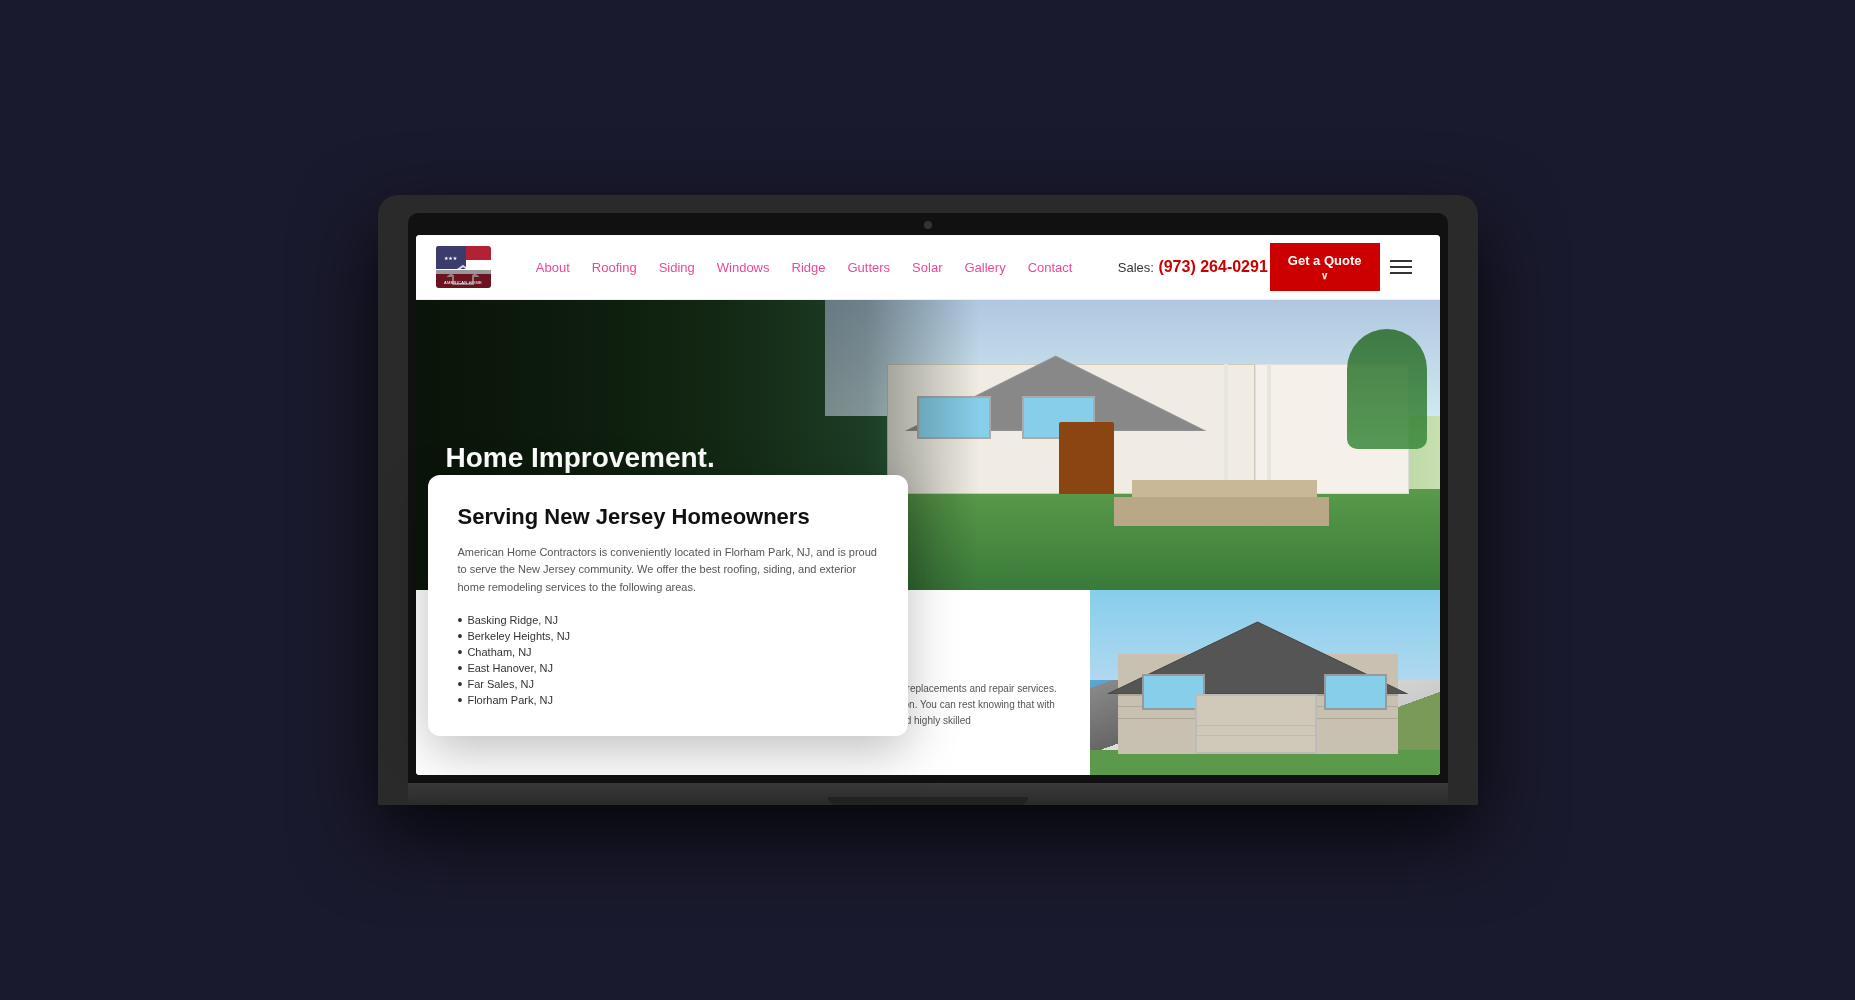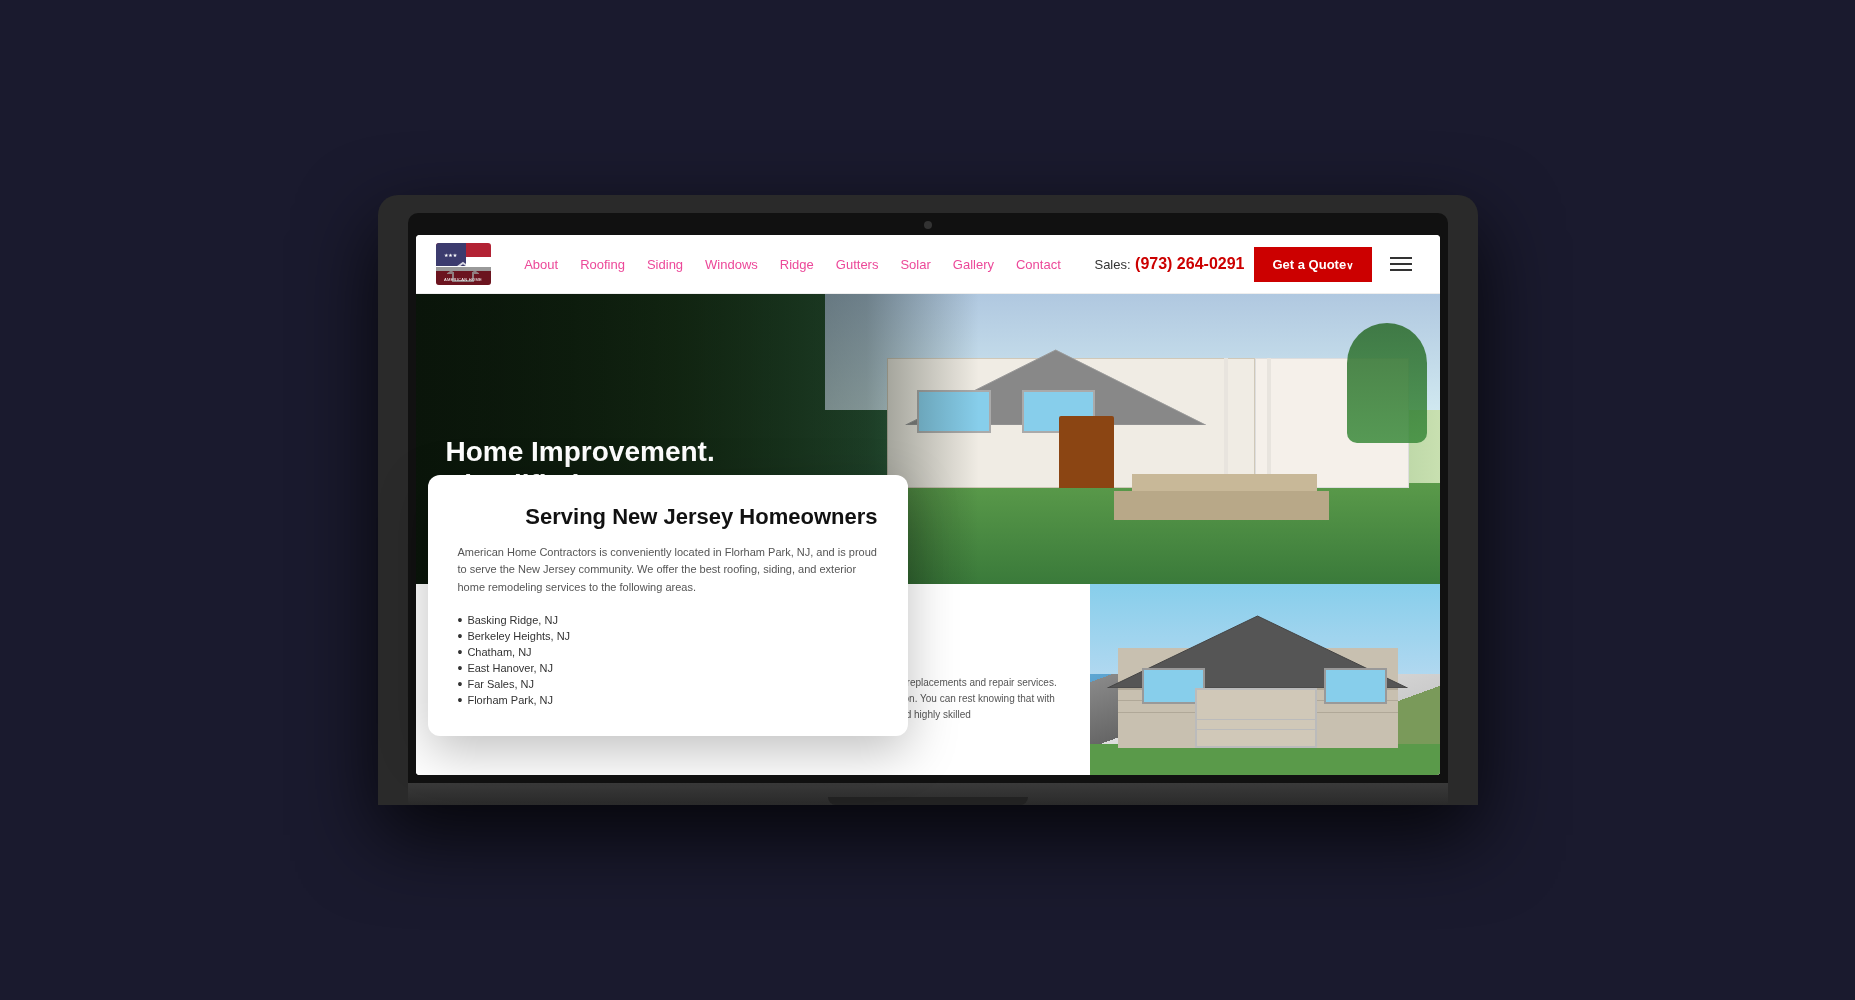--- a/index.html
+++ b/index.html
@@ -96,21 +96,21 @@
       font-size: 13px;
       color: #ec4899;
       cursor: pointer;
       white-space: nowrap;
       font-weight: 500;
     }
 
     .header-right {
       display: flex;
       align-items: center;
-      gap: 10px;
+      gap: 2px;
       flex-shrink: 0;
     }
 
     .phone-text {
       font-size: 13px;
       color: #333;
     }
 
     .phone-number {
       color: #cc0000;
@@ -120,21 +120,21 @@
 
     .get-quote-btn {
       background: #cc0000;
       color: #fff;
       border: none;
       padding: 10px 18px;
       cursor: pointer;
       font-size: 13px;
       font-weight: bold;
       display: flex;
-      flex-direction: row;
+      flex-direction: column;
       align-items: center;
     }
 
     .get-quote-btn .chevron {
       font-size: 10px;
       margin-top: 2px;
     }
 
     .hamburger-btn {
       background: none;
@@ -240,21 +240,20 @@
       position: relative;
       overflow: hidden;
     }
 
     .card-title {
       font-size: 22px;
       font-weight: bold;
       color: #111;
       margin-bottom: 12px;
       line-height: 1.3;
-      text-align: right;
     }
 
     .card-desc {
       font-size: 11px;
       color: #555;
       line-height: 1.6;
       margin-bottom: 16px;
     }
 
     .card-list-grid {

